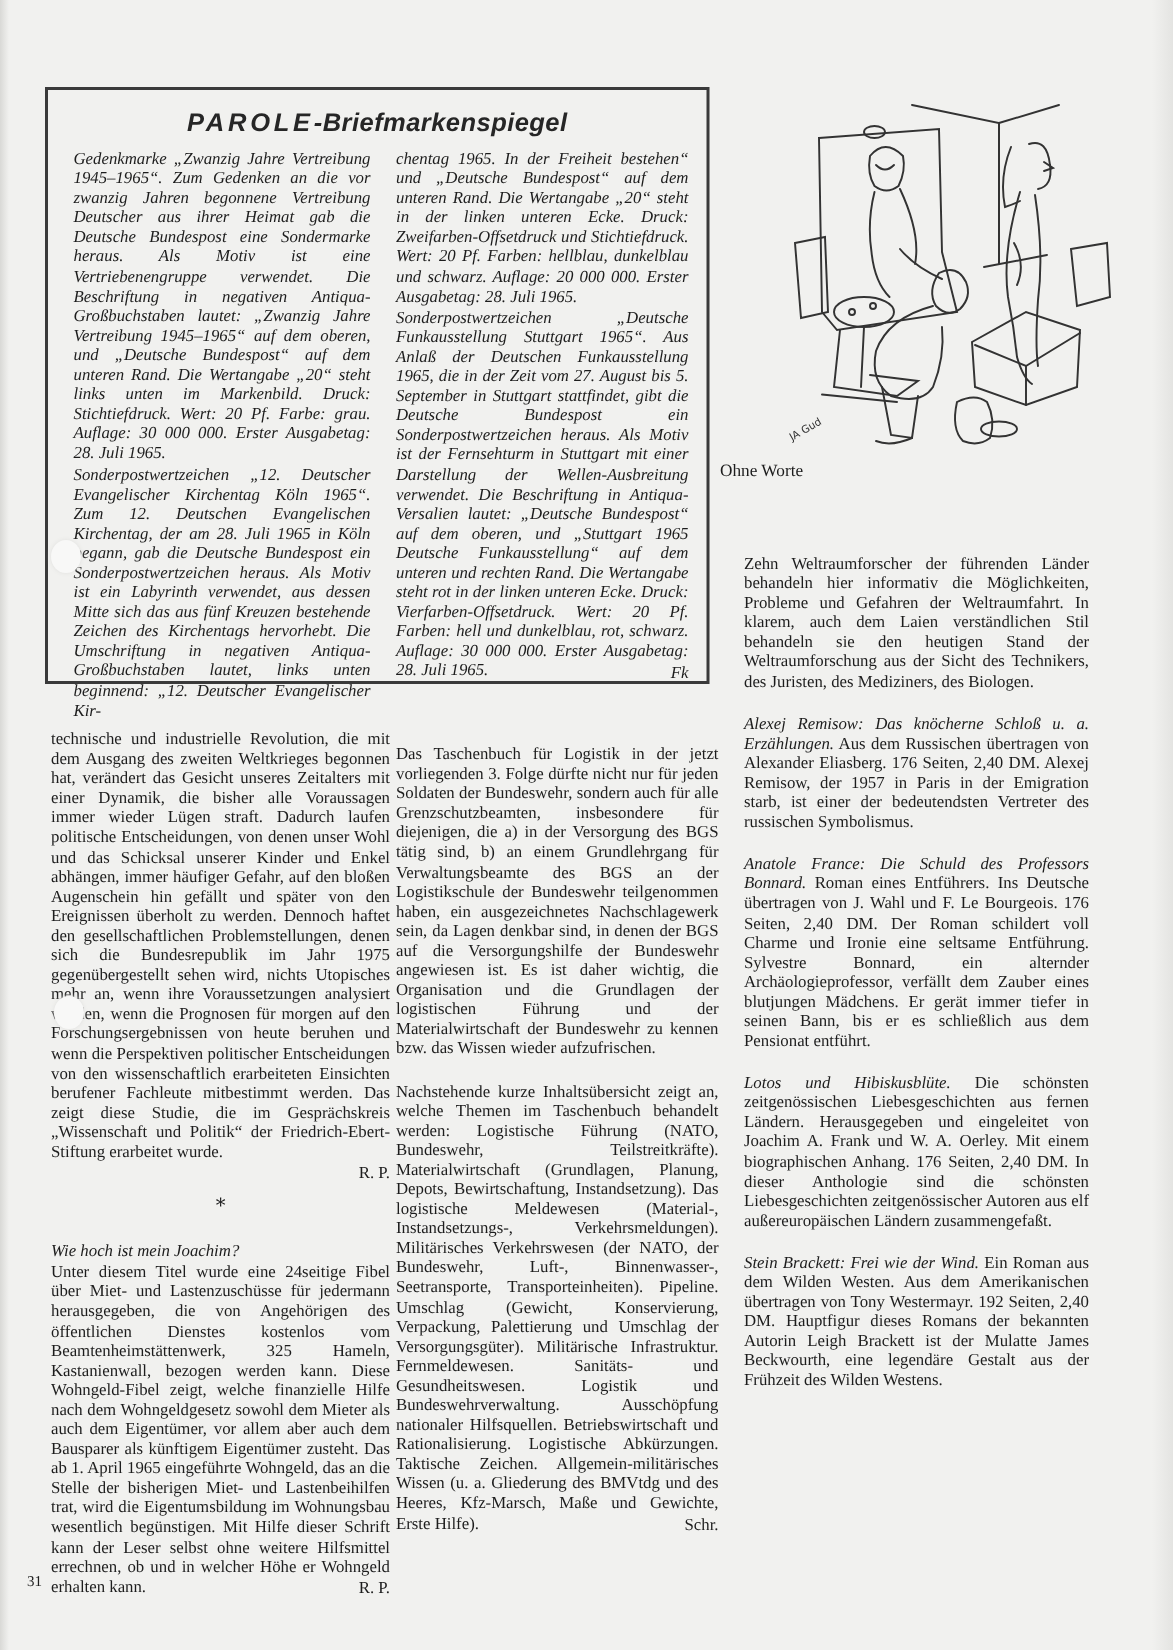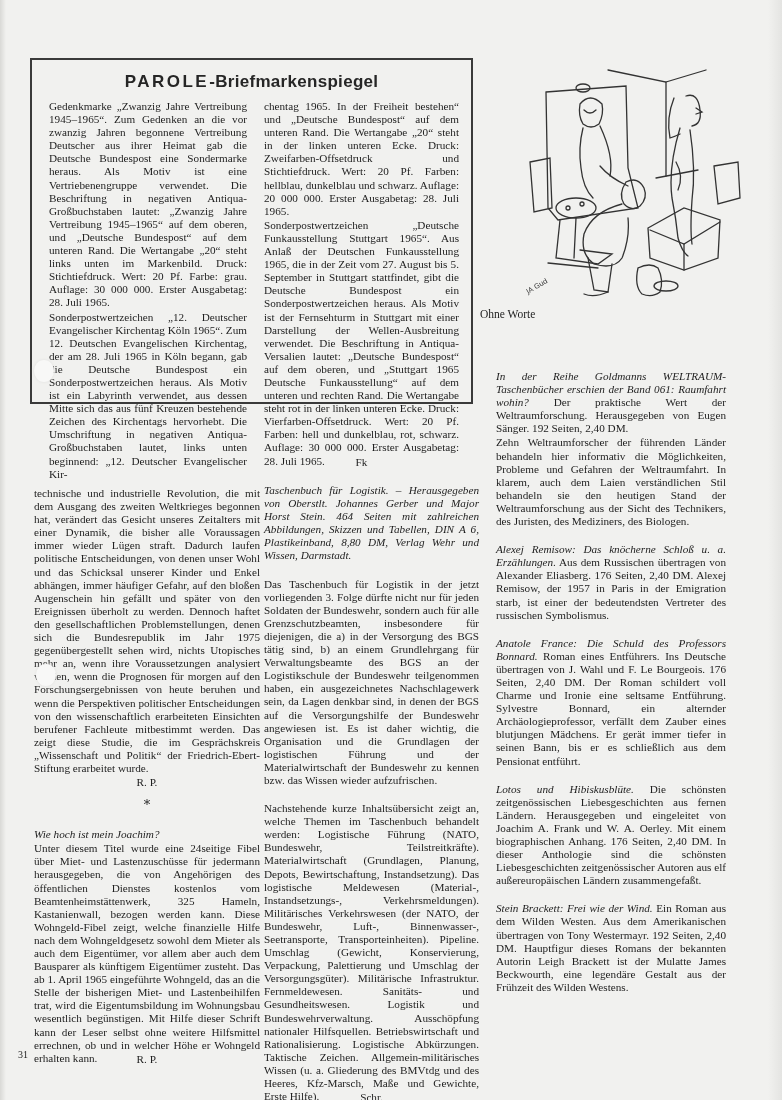--- a/index.html
+++ b/index.html
@@ -18,24 +18,24 @@
     position: absolute; right: 0; top: 0; width: 14px; height: 1100px;
     background: linear-gradient(to left, #e4e4e2, #f1f1ef);
   }
   .p {
     font-family: "Liberation Serif", "DejaVu Serif", serif;
     font-size: 11.2px; line-height: 13.1px;
     text-align: justify; hyphens: manual;
     margin: 1px;
   }
   .it { font-style: italic; }
-  .sig { text-align: center; }
+  .sig { text-align: right; }
   .stamp-box {
-    position: absolute; left: 30px; top: 58px; width: 443px; height: 346px;
-    border: 2px solid #3a3a3a; box-sizing: border-box;
+    position: absolute; left: 30px; top: 58px; width: 443px; height: 398px;
+    border: 2px solid #3a3a3a; box-sizing: border-box; font-style: italic;
   }
   .stamp-title {
     position: absolute; left: 0; right: 0; top: 12px; text-align: center;
     font-family: "Liberation Sans", "DejaVu Sans", sans-serif;
     font-weight: bold; font-size: 17px; letter-spacing: 0.3px;
     color: #262626;
   }
   .stamp-title .sp { letter-spacing: 2.5px; }
   .stamp-col1 { position: absolute; left: 16px; top: 39px; width: 200px; }
   .stamp-col2 { position: absolute; left: 231px; top: 39px; width: 197px; }
@@ -126,21 +126,20 @@
   </g>
   <g>
     <path d="M150 210 q-4 18 4 26 q10 4 18 -2 q4 -12 -2 -24 q-8 -6 -20 0"></path>
     <ellipse cx="178" cy="228" rx="12" ry="5"></ellipse>
   </g>
   <text x="40" y="236" font-size="7" fill="#333" stroke="none" font-family="DejaVu Sans, sans-serif" transform="rotate(-30 40 236)">JA Gud</text>
 </svg>
 <div class="caption p">Ohne Worte</div>
 
 <div class="col-r">
-  <p class="p"><span class="it">In der Reihe Goldmanns WELTRAUM-Taschenbücher erschien der Band 061: Raumfahrt wohin?</span><span> Der praktische Wert der Weltraumforschung. Herausgegeben von Eugen Sänger. 192 Seiten, 2,40 DM.</span></p>
   <p class="p">Zehn Weltraumforscher der führenden Länder behandeln hier informativ die Möglichkeiten, Probleme und Gefahren der Weltraumfahrt. In klarem, auch dem Laien verständlichen Stil behandeln sie den heutigen Stand der Weltraumforschung aus der Sicht des Technikers, des Juristen, des Mediziners, des Biologen.</p>
   <div class="gap"></div>
   <p class="p"><span class="it">Alexej Remisow: Das knöcherne Schloß u. a. Erzählungen.</span><span> Aus dem Russischen übertragen von Alexander Eliasberg. 176 Seiten, 2,40 DM. Alexej Remisow, der 1957 in Paris in der Emigration starb, ist einer der bedeutendsten Vertreter des russischen Symbolismus.</span></p>
   <div class="gap"></div>
   <p class="p"><span class="it">Anatole France: Die Schuld des Professors Bonnard.</span><span> Roman eines Entführers. Ins Deutsche übertragen von J. Wahl und F. Le Bourgeois. 176 Seiten, 2,40 DM. Der Roman schildert voll Charme und Ironie eine seltsame Entführung. Sylvestre Bonnard, ein alternder Archäologieprofessor, verfällt dem Zauber eines blutjungen Mädchens. Er gerät immer tiefer in seinen Bann, bis er es schließlich aus dem Pensionat entführt.</span></p>
   <div class="gap"></div>
   <p class="p"><span class="it">Lotos und Hibiskusblüte.</span><span> Die schönsten zeitgenössischen Liebesgeschichten aus fernen Ländern. Herausgegeben und eingeleitet von Joachim A. Frank und W. A. Oerley. Mit einem biographischen Anhang. 176 Seiten, 2,40 DM. In dieser Anthologie sind die schönsten Liebesgeschichten zeitgenössischer Autoren aus elf außereuropäischen Ländern zusammengefaßt.</span></p>
   <div class="gap"></div>
   <p class="p"><span class="it">Stein Brackett: Frei wie der Wind.</span><span> Ein Roman aus dem Wilden Westen. Aus dem Amerikanischen übertragen von Tony Westermayr. 192 Seiten, 2,40 DM. Hauptfigur dieses Romans der bekannten Autorin Leigh Brackett ist der Mulatte James Beckwourth, eine legendäre Gestalt aus der Frühzeit des Wilden Westens.</span></p>
 </div>
@@ -148,21 +147,20 @@
 <div class="col-l">
   <p class="p">technische und industrielle Revolution, die mit dem Ausgang des zweiten Weltkrieges begonnen hat, verändert das Gesicht unseres Zeitalters mit einer Dynamik, die bisher alle Voraussagen immer wieder Lügen straft. Dadurch laufen politische Entscheidungen, von denen unser Wohl und das Schicksal unserer Kinder und Enkel abhängen, immer häufiger Gefahr, auf den bloßen Augenschein hin gefällt und später von den Ereignissen überholt zu werden. Dennoch haftet den gesellschaftlichen Problemstellungen, denen sich die Bundesrepublik im Jahr 1975 gegenübergestellt sehen wird, nichts Utopisches mehr an, wenn ihre Voraussetzungen analysiert werden, wenn die Prognosen für morgen auf den Forschungsergebnissen von heute beruhen und wenn die Perspektiven politischer Entscheidungen von den wissenschaftlich erarbeiteten Einsichten berufener Fachleute mitbestimmt werden. Das zeigt diese Studie, die im Gesprächskreis „Wissenschaft und Politik“ der Friedrich-Ebert-Stiftung erarbeitet wurde.</p>
   <p class="p sig">R. P.</p>
   <div class="star">*</div>
   <p class="p it">Wie hoch ist mein Joachim?</p>
   <p class="p">Unter diesem Titel wurde eine 24seitige Fibel über Miet- und Lastenzuschüsse für jedermann herausgegeben, die von Angehörigen des öffentlichen Dienstes kostenlos vom Beamtenheimstättenwerk, 325 Hameln, Kastanienwall, bezogen werden kann. Diese Wohngeld-Fibel zeigt, welche finanzielle Hilfe nach dem Wohngeldgesetz sowohl dem Mieter als auch dem Eigentümer, vor allem aber auch dem Bausparer als künftigem Eigentümer zusteht. Das ab 1. April 1965 eingeführte Wohngeld, das an die Stelle der bisherigen Miet- und Lastenbeihilfen trat, wird die Eigentumsbildung im Wohnungsbau wesentlich begünstigen. Mit Hilfe dieser Schrift kann der Leser selbst ohne weitere Hilfsmittel errechnen, ob und in welcher Höhe er Wohngeld erhalten kann.</p>
   <p class="p sig" style="margin-top:-13px">R. P.</p>
 </div>
 
 <div class="col-m">
-  <p class="p it">Taschenbuch für Logistik. – Herausgegeben von Oberstlt. Johannes Gerber und Major Horst Stein. 464 Seiten mit zahlreichen Abbildungen, Skizzen und Tabellen, DIN A 6, Plastikeinband, 8,80 DM, Verlag Wehr und Wissen, Darmstadt.</p>
   <div class="gap"></div>
   <p class="p">Das Taschenbuch für Logistik in der jetzt vorliegenden 3. Folge dürfte nicht nur für jeden Soldaten der Bundeswehr, sondern auch für alle Grenzschutzbeamten, insbesondere für diejenigen, die a) in der Versorgung des BGS tätig sind, b) an einem Grundlehrgang für Verwaltungsbeamte des BGS an der Logistikschule der Bundeswehr teilgenommen haben, ein ausgezeichnetes Nachschlagewerk sein, da Lagen denkbar sind, in denen der BGS auf die Versorgungshilfe der Bundeswehr angewiesen ist. Es ist daher wichtig, die Organisation und die Grundlagen der logistischen Führung und der Materialwirtschaft der Bundeswehr zu kennen bzw. das Wissen wieder aufzufrischen.</p>
   <div class="gap"></div>
   <p class="p">Nachstehende kurze Inhaltsübersicht zeigt an, welche Themen im Taschenbuch behandelt werden: Logistische Führung (NATO, Bundeswehr, Teilstreitkräfte). Materialwirtschaft (Grundlagen, Planung, Depots, Bewirtschaftung, Instandsetzung). Das logistische Meldewesen (Material-, Instandsetzungs-, Verkehrsmeldungen). Militärisches Verkehrswesen (der NATO, der Bundeswehr, Luft-, Binnenwasser-, Seetransporte, Transporteinheiten). Pipeline. Umschlag (Gewicht, Konservierung, Verpackung, Palettierung und Umschlag der Versorgungsgüter). Militärische Infrastruktur. Fernmeldewesen. Sanitäts- und Gesundheitswesen. Logistik und Bundeswehrverwaltung. Ausschöpfung nationaler Hilfsquellen. Betriebswirtschaft und Rationalisierung. Logistische Abkürzungen. Taktische Zeichen. Allgemein-militärisches Wissen (u. a. Gliederung des BMVtdg und des Heeres, Kfz-Marsch, Maße und Gewichte, Erste Hilfe).</p>
   <p class="p sig" style="margin-top:-13px">Schr.</p>
 </div>
 
 <div class="page-num">31</div>
 
 <div class="hole" style="left:34px; top:360px;"></div>

